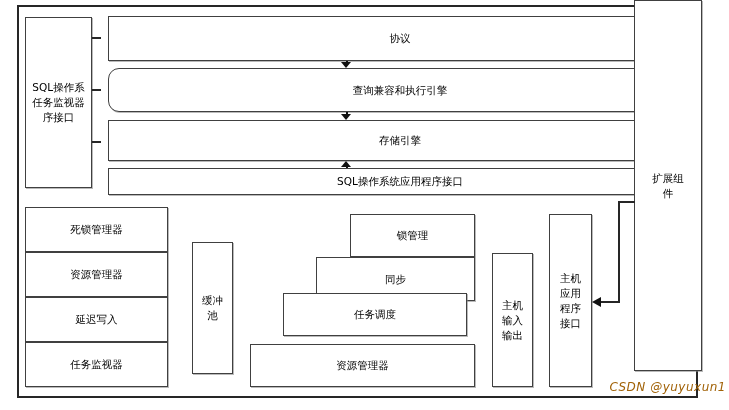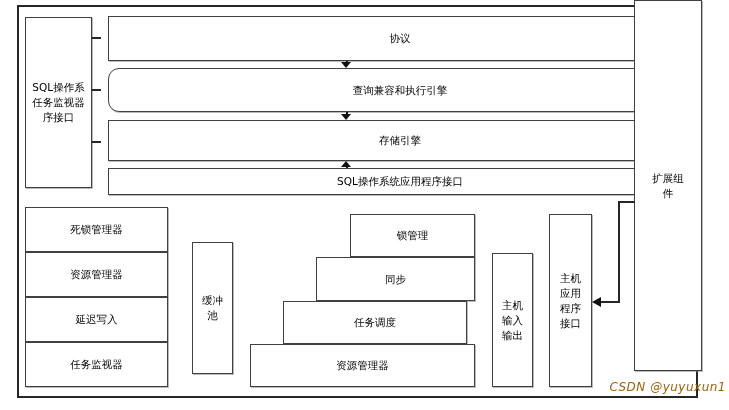--- a/index.html
+++ b/index.html
@@ -45,21 +45,21 @@
     border-left:5.5px solid transparent;border-right:5.5px solid transparent;
     border-bottom:6px solid #111;
   }
   
   .stackbox{left:25px;width:143px;height:45px;}
   
   .buffer{left:192px;top:242px;width:41px;height:132px;}
   
   .pyr1{left:350px;top:214px;width:125px;height:43px;}
   .pyr2{left:316px;top:257px;width:159px;height:44px;align-items:center;}
-  .pyr3{left:283px;top:301px;width:184px;height:43px;text-align:center;}
+  .pyr3{left:283px;top:293px;width:184px;height:43px;text-align:center;}
   .pyr4{left:250px;top:344px;width:225px;height:43px;}
   
   .host-io{left:492px;top:253px;width:41px;height:134px;}
   .host-api{left:549px;top:214px;width:43px;height:173px;}
   
   .seg{position:absolute;background:#262626;}
   .elbow-h1{left:618px;top:201px;width:17px;height:2px;}
   .elbow-v{left:618px;top:201px;width:2px;height:102px;}
   .elbow-h2{left:600px;top:301px;width:20px;height:2px;}
   .elbow-head{

